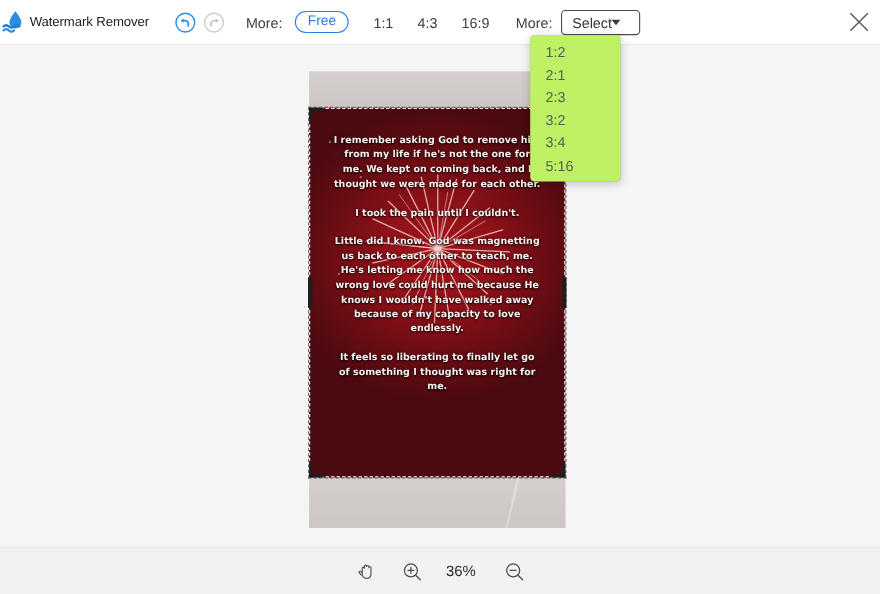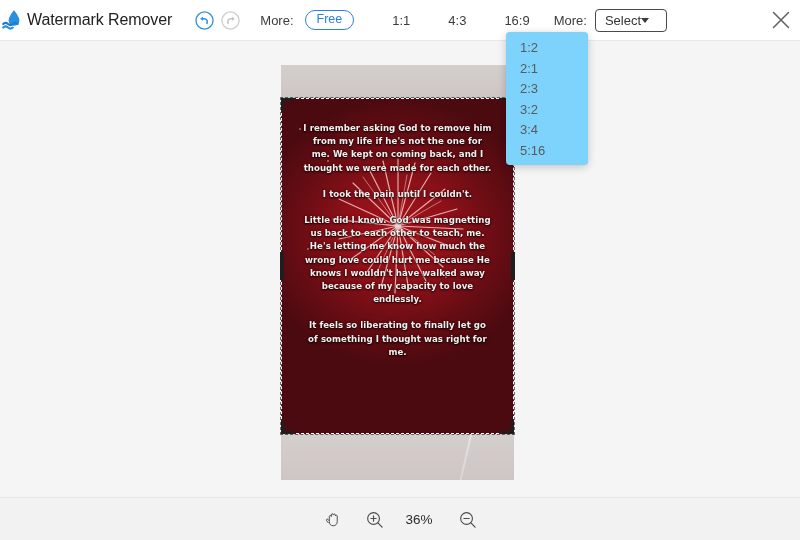--- a/index.html
+++ b/index.html
@@ -18,33 +18,33 @@
     position: absolute; left: 0; top: 0; width: 800px; height: 41px;
     background: #ffffff;
     border-bottom: 1px solid #e8e8e8;
     display: flex; align-items: center;
     z-index: 30;
   }
 
   .brand { display: flex; align-items: center; height: 41px; padding-left: 2px; }
   .brand-logo { width: 24px; height: 24px; display: block; flex: 0 0 24px; }
   .brand-name {
-    font-size: 16px; color: #222; letter-spacing: -0.1px;
+    font-size: 12px; color: #222; letter-spacing: -0.1px;
     white-space: nowrap; margin-left: 1px;
   }
 
   .history { display: flex; align-items: center; gap: 7px; margin-left: 23px; }
   .circ-btn { width: 19px; height: 19px; display: block; cursor: pointer; }
   .circ-btn.disabled { cursor: default; }
 
   .crop-label {
     margin-left: 20px; font-size: 13px; color: #3c3c3c; white-space: nowrap;
   }
 
-  .ratios { display: flex; align-items: center; margin-left: 11px; gap: 16px; }
+  .ratios { display: flex; align-items: center; margin-left: 11px; }
   .ratio-pill {
     font-size: 12.5px; color: #2b7de9;
     border: 1px solid #2b7de9; border-radius: 11px;
     padding: 2px 11px 3px 11px; line-height: 1.05;
     background: #fff; cursor: pointer; white-space: nowrap;
   }
   .ratio-item {
     font-size: 13px; color: #3c3c3c; margin-left: 22px;
     cursor: pointer; white-space: nowrap;
   }
@@ -60,26 +60,25 @@
     padding: 0 22px 0 9px;
   }
   .select-value { font-size: 13px; color: #333; line-height: 1; }
   .caret { width: 0; height: 0; border-left: 4.5px solid transparent;
            border-right: 4.5px solid transparent; border-top: 5.5px solid #3a3a3a; }
 
   
   .dropdown {
     position: absolute; left: 482px; top: 32px;
     width: 82px; height: 133px;
-    background: #7dd3fc;
+    background: #bef264;
     border-radius: 4px;
     box-shadow: 0 2px 9px rgba(0,0,0,0.20), 0 0 1px rgba(0,0,0,0.12);
     z-index: 40;
     padding-top: 6px;
-    margin-left: 24px;
   }
   .dd-item {
     height: 20.5px; line-height: 20.5px;
     font-size: 13px; color: #5a5a5a;
     padding-left: 14px; cursor: pointer; white-space: nowrap;
   }
 
   .close-btn {
     position: absolute; right: 5px; top: 6px;
     width: 28px; height: 28px; cursor: pointer;

